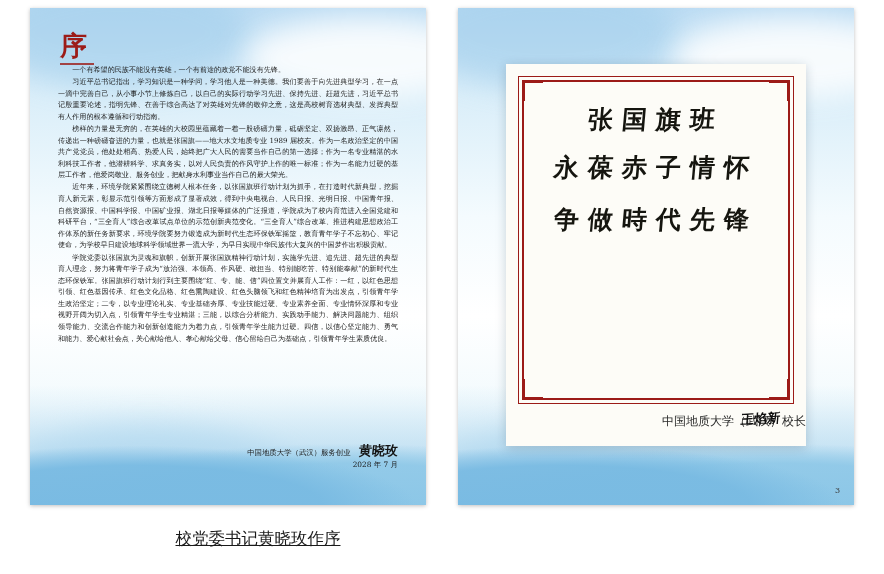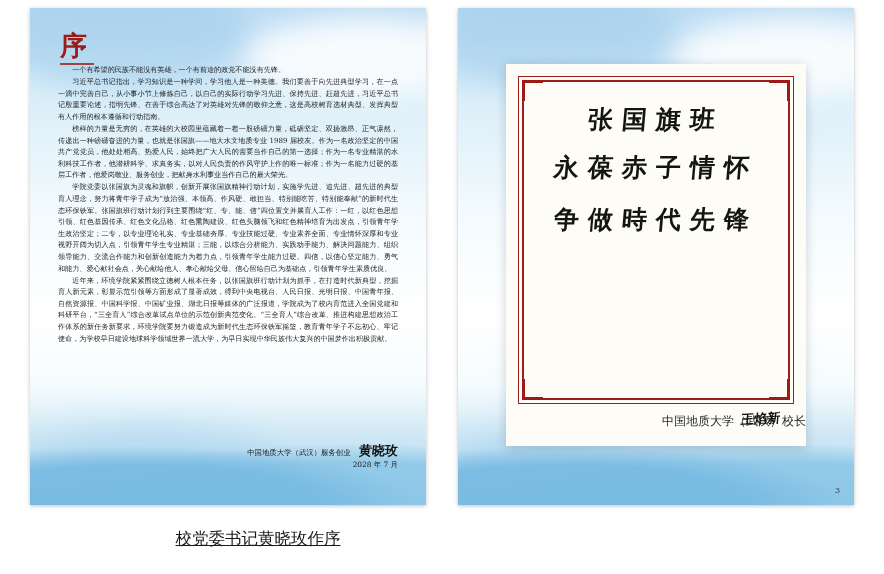--- a/index.html
+++ b/index.html
@@ -213,22 +213,22 @@
 
       <div class="preface-title">
         <span>序</span>
         <span class="u"></span>
       </div>
 
       <div class="body-text">
         <p>一个有希望的民族不能没有英雄，一个有前途的政党不能没有先锋。</p>
         <p>习近平总书记指出，学习知识是一种学问，学习他人是一种美德。我们要善于向先进典型学习，在一点一滴中完善自己，从小事小节上修炼自己，以自己的实际行动学习先进、保持先进、赶超先进，习近平总书记殷重要论述，指明先锋、在善于综合高达了对英雄对先锋的敬仰之意，这是高校树育选材典型、发挥典型有人作用的根本遵循和行动指南。</p>
         <p>榜样的力量是无穷的，在英雄的大校园里蕴藏着一着一股磅礴力量，砥砺坚定、双扬激昂、正气凛然，传递出一种磅礴奋进的力量，也就是张国旗——地大水文地质专业 1989 届校友。作为一名政治坚定的中国共产党党员，他处处相高、热爱人民，始终把广大人民的需要当作自己的第一选择；作为一名专业精湛的水利科技工作者，他潜耕科学、求真务实，以对人民负责的作风守护上作的唯一标准；作为一名能力过硬的基层工作者，他爱岗敬业、服务创业，把献身水利事业当作自己的最大荣光。</p>
+        <p>近年来，环境学院紧紧围绕立德树人根本任务，以张国旗班行动计划为抓手，在打造时代新典型，挖掘育人新元素，彰显示范引领等方面形成了显著成效，得到中央电视台、人民日报、光明日报、中国青年报、自然资源报、中国科学报、中国矿业报、湖北日报等媒体的广泛报道，学院成为了校内育范进入全国党建和科研平台，“三全育人”综合改革试点单位的示范创新典范变化。“三全育人”综合改革、推进构建思想政治工作体系的新任务新要求，环境学院要努力锻造成为新时代生态环保铁军摇篮，教育青年学子不忘初心、牢记使命，为学校早日建设地球科学领域世界一流大学，为早日实现中华民族伟大复兴的中国梦作出积极贡献。</p>
         <p>学院党委以张国旗为灵魂和旗帜，创新开展张国旗精神行动计划，实施学先进、追先进、超先进的典型育人理念，努力将青年学子成为“放治强、本领高、作风硬、敢担当、特别能吃苦、特别能奉献”的新时代生态环保铁军。张国旗班行动计划行到主要围绕“红、专、能、信”四位置文并展育人工作：一红，以红色思想引领、红色基因传承、红色文化品格、红色熏陶建设、红色头脑领飞和红色精神培育为出发点，引领青年学生政治坚定；二专，以专业理论礼实、专业基础夯厚、专业技能过硬、专业素养全面、专业情怀深厚和专业视野开阔为切入点，引领青年学生专业精湛；三能，以综合分析能力、实践动手能力、解决问题能力、组织领导能力、交流合作能力和创新创造能力为着力点，引领青年学生能力过硬。四信，以信心坚定能力、勇气和能力、爱心献社会点，关心献给他人、孝心献给父母、信心留给自己为基础点，引领青年学生素质优良。</p>
-        <p>近年来，环境学院紧紧围绕立德树人根本任务，以张国旗班行动计划为抓手，在打造时代新典型，挖掘育人新元素，彰显示范引领等方面形成了显著成效，得到中央电视台、人民日报、光明日报、中国青年报、自然资源报、中国科学报、中国矿业报、湖北日报等媒体的广泛报道，学院成为了校内育范进入全国党建和科研平台，“三全育人”综合改革试点单位的示范创新典范变化。“三全育人”综合改革、推进构建思想政治工作体系的新任务新要求，环境学院要努力锻造成为新时代生态环保铁军摇篮，教育青年学子不忘初心、牢记使命，为学校早日建设地球科学领域世界一流大学，为早日实现中华民族伟大复兴的中国梦作出积极贡献。</p>
       </div>
 
       <div class="signature">
         <div>
           <span>中国地质大学（武汉）服务创业</span>
           <span class="sign-name">黄晓玫</span>
         </div>
         <div>2028 年 7 月</div>
       </div>
     </div>

